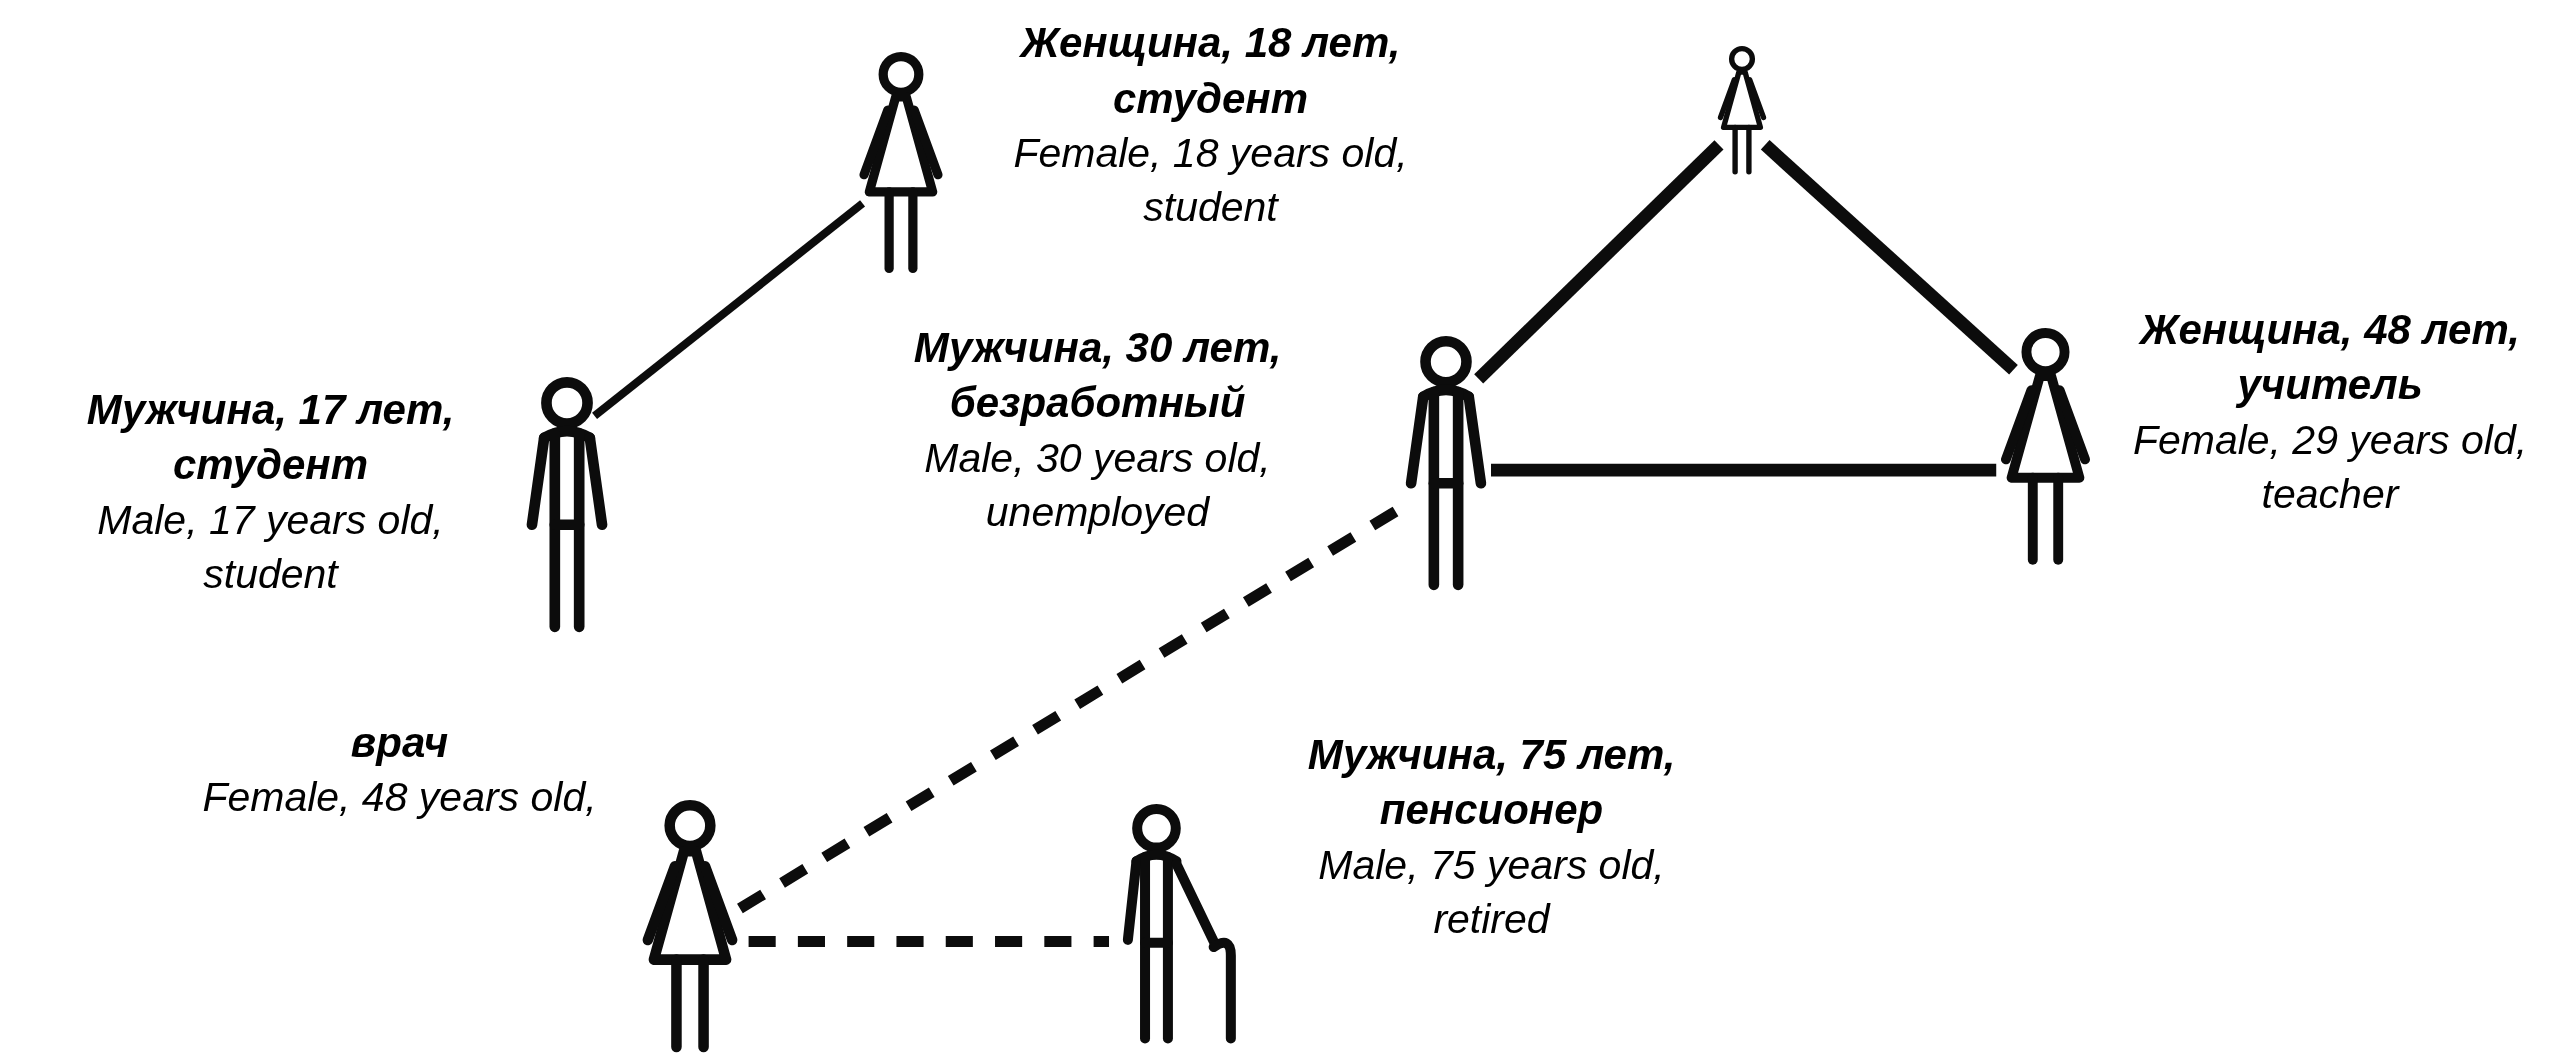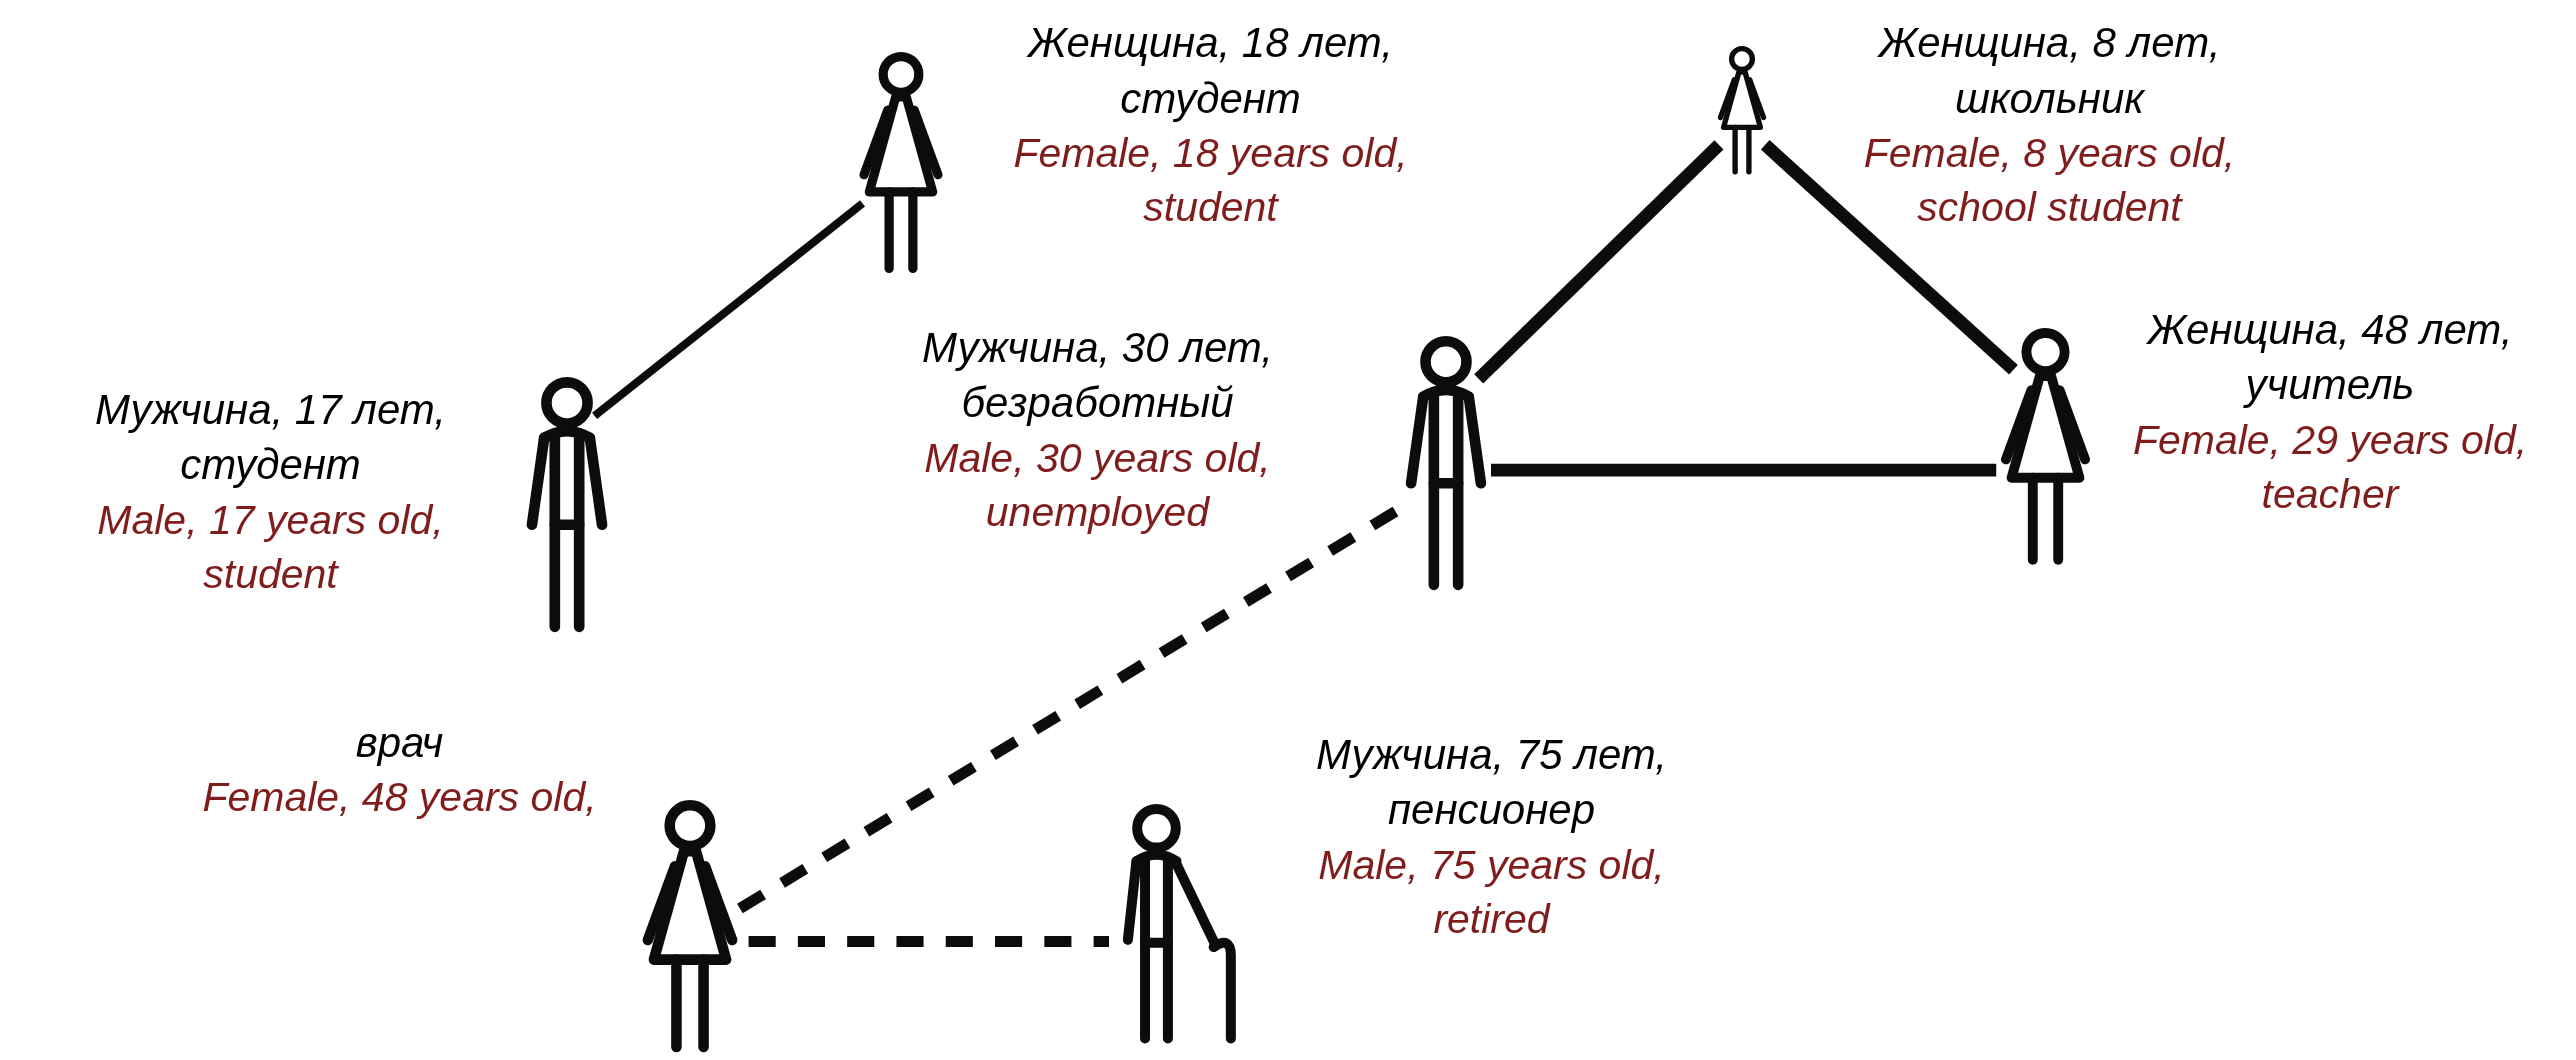--- a/index.html
+++ b/index.html
@@ -28,22 +28,22 @@
     stroke-linejoin: round;
   }
 
   .label {
     position: absolute;
     text-align: center;
     font-style: italic;
     line-height: 1.32;
     white-space: nowrap;
   }
-  .label .ru { font-weight: normal; color: #000000; font-size: 42px; }
-  .label .en { color: #7f1d1d; font-size: 41px; }
+  .label .ru { font-weight: bold; color: #000000; font-size: 42px; }
+  .label .en { color: #000000; font-size: 41px; }
 </style>
 </head>
 <body>
 
 <div class="canvas">
 
   <svg class="edges" viewBox="0 0 4181 1722">
     <line x1="965" y1="675" x2="1400" y2="330" stroke-width="13"></line>
     <line x1="2400" y1="615" x2="2790" y2="235" stroke-width="21"></line>
     <line x1="2865" y1="235" x2="3268" y2="600" stroke-width="21"></line>
@@ -147,26 +147,20 @@
     <div class="en">student</div>
   </div>
 
   <div class="label" style="left:882px; top:320px; width:431px;">
     <div class="ru">Мужчина, 30 лет,</div>
     <div class="ru">безработный</div>
     <div class="en">Male, 30 years old,</div>
     <div class="en">unemployed</div>
   </div>
 
-  <div class="label" style="left:1834px; top:15.4px; width:431px;">
-    <div class="ru">Женщина, 8 лет,</div>
-    <div class="ru">школьник</div>
-    <div class="en">Female, 8 years old,</div>
-    <div class="en">school student</div>
-  </div>
 
   <div class="label" style="left:2105px; top:302px; width:450px;">
     <div class="ru">Женщина, 48 лет,</div>
     <div class="ru">учитель</div>
     <div class="en">Female, 29 years old,</div>
     <div class="en">teacher</div>
   </div>
 
   <div class="label" style="left:184px; top:715px; width:431px;">
     <div class="ru">врач</div>

